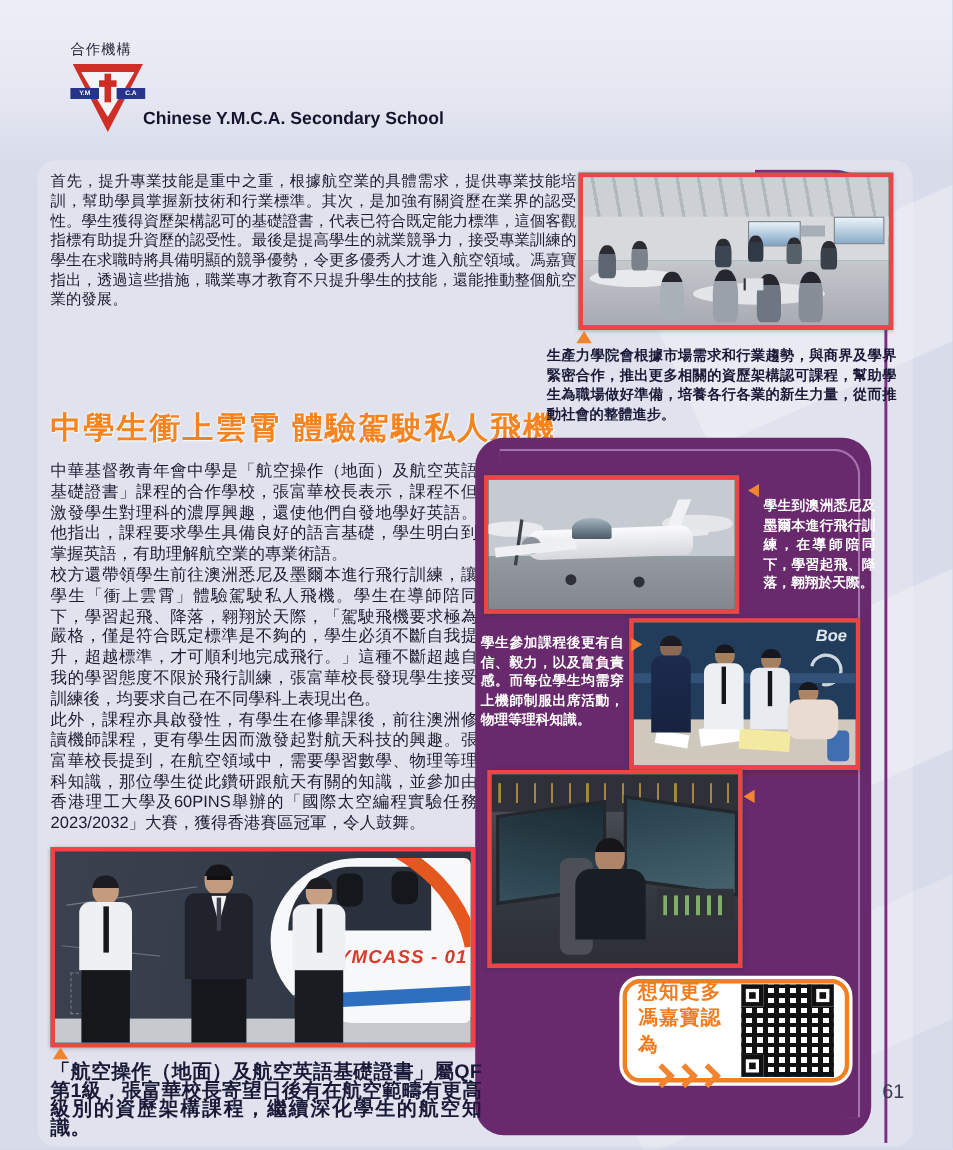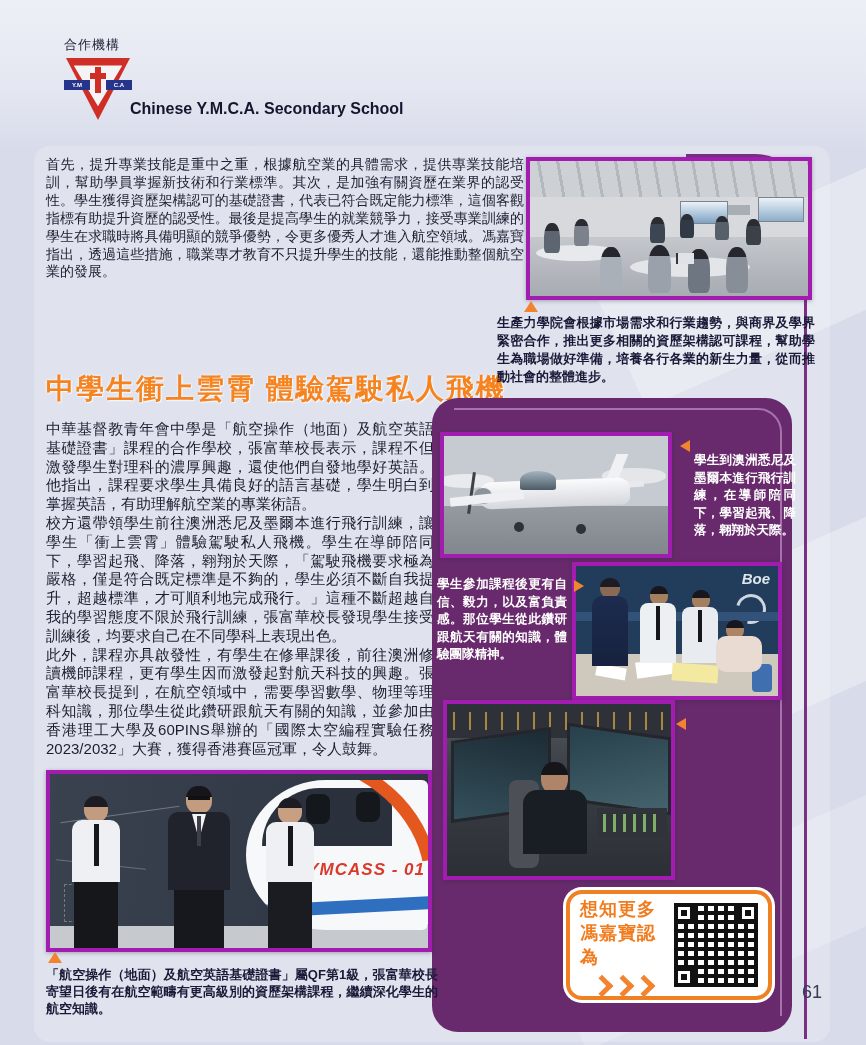--- a/index.html
+++ b/index.html
@@ -33,38 +33,38 @@
   
   .paras-top{left:46px;top:156px;width:478px;font-size:14px;line-height:17.9px;color:#1d1d31;
              text-align:justify;z-index:2;}
   .paras-top p{margin:0;}
   .headline{left:46px;top:370px;font-size:28px;font-weight:800;color:#f5831f;letter-spacing:2px;
             text-shadow:0 0 3px rgba(255,255,255,0.95),1px 1px 0 rgba(255,255,255,0.7);z-index:2;}
   .paras-feature{left:46px;top:420px;width:388px;font-size:15px;line-height:18.8px;color:#1d1d31;
                  text-align:justify;z-index:2;}
   .paras-feature p{margin:0;}
   
-  .photo{border:4px solid #a21caf;box-shadow:0 1px 4px rgba(40,40,60,0.35);overflow:hidden;z-index:3;background:#0f766e;}
+  .photo{border:4px solid #ef4444;box-shadow:0 1px 4px rgba(40,40,60,0.35);overflow:hidden;z-index:3;background:#0f766e;}
   .photo .in{position:absolute;}
   
   .cap-dark{font-size:13px;font-weight:700;line-height:18px;color:#1a1a38;text-align:justify;z-index:3;}
   .cap-white{font-size:12.5px;font-weight:700;line-height:17.5px;color:#ffffff;text-align:justify;z-index:4;}
   
   .tri-up{width:0;height:0;border-left:7px solid transparent;border-right:7px solid transparent;
           border-bottom:11px solid #f28430;z-index:4;}
   .tri-left{width:0;height:0;border-top:6px solid transparent;border-bottom:6px solid transparent;
           border-right:10px solid #f28430;z-index:4;}
   .tri-right{width:0;height:0;border-top:6px solid transparent;border-bottom:6px solid transparent;
           border-left:10px solid #f28430;z-index:4;}
   
   .panel{left:432px;top:398px;width:360px;height:634px;background:#682a6c;border-radius:26px;z-index:2;}
   .panel-line{position:absolute;left:22px;right:10px;top:10px;bottom:16px;
           border-top:2px solid #a672ab;border-right:2px solid #a672ab;border-top-right-radius:24px;}
   
-  .qr-box{left:566px;top:890px;width:206px;height:110px;background:#fff;border:4px solid #ef8123;
+  .qr-box{left:566px;top:890px;width:206px;height:94px;background:#fff;border:4px solid #ef8123;
           border-radius:16px;box-shadow:0 0 0 3px #ffffff;z-index:4;display:flex;align-items:center;padding:8px 10px;box-sizing:border-box;}
   .qr-texts{display:flex;flex-direction:column;}
   .qr-texts .t{font-size:18px;font-weight:800;color:#f07c1e;line-height:24px;letter-spacing:1px;}
   .chevrons{margin-top:9px;margin-left:14px;display:flex;}
   .chev{width:11px;height:11px;border-top:5px solid #f28430;border-right:5px solid #f28430;
         transform:rotate(45deg);margin-right:5px;}
   .qr{width:84px;height:84px;margin-left:auto;position:relative;background:
         repeating-linear-gradient(0deg,#111 0 4px,transparent 4px 9px),
         repeating-linear-gradient(90deg,#111 0 4px,#fff 4px 10px);}
   .qr .f{position:absolute;width:20px;height:20px;background:#fff;border:4px solid #111;box-sizing:border-box;}
@@ -164,21 +164,21 @@
     </div>
 
     <div class="in" style="left:212px;top:24px;width:56px;height:150px;z-index:3;">
       <div style="position:absolute;left:16px;top:0;width:24px;height:26px;border-radius:45%;background:linear-gradient(#1c1c22 40%,#c79f82 40%);"></div>
       <div style="position:absolute;left:4px;top:24px;width:48px;height:60px;background:#eef0f3;border-radius:10px 10px 0 0;"></div>
       <div style="position:absolute;left:26px;top:28px;width:5px;height:40px;background:#17181c;"></div>
       <div style="position:absolute;left:6px;top:84px;width:44px;height:66px;background:#1a1c21;"></div>
     </div>
   </div>
   <div class="abs tri-up" style="left:48px;top:952px;"></div>
-  <div class="abs cap-dark" style="left:46px;top:966px;width:392px;font-size:13px;line-height:17px;">「航空操作（地面）及航空英語基礎證書」屬QF第1級，張富華校長寄望日後有在航空範疇有更高級別的資歷架構課程，繼續深化學生的航空知識。</div>
+  <div class="abs cap-dark" style="left:46px;top:966px;width:392px;font-size:18px;line-height:17px;">「航空操作（地面）及航空英語基礎證書」屬QF第1級，張富華校長寄望日後有在航空範疇有更高級別的資歷架構課程，繼續深化學生的航空知識。</div>
 
   <div class="abs panel">
     <div class="panel-line"></div>
   </div>
 
   <div class="abs photo" style="left:440px;top:432px;width:224px;height:118px;">
     <div class="in" style="left:0;top:0;width:224px;height:70px;background:#c6cad1;"></div>
     <div class="in" style="left:-4px;top:38px;width:54px;height:14px;background:#e9eaee;border-radius:45%;"></div>
     <div class="in" style="left:158px;top:32px;width:64px;height:16px;background:#e4e6ea;border-radius:45%;"></div>
     <div class="in" style="left:0;top:70px;width:224px;height:48px;background:linear-gradient(#9599a0,#82868d);"></div>
@@ -188,21 +188,21 @@
     <div class="in" style="left:34px;top:44px;width:152px;height:27px;background:linear-gradient(#fbfbfd,#d5d7dc);border-radius:50px 40px 30px 50px;transform:rotate(-2deg);"></div>
     <div class="in" style="left:30px;top:52px;width:18px;height:16px;background:#8e939b;border-radius:50%;"></div>
     <div class="in" style="left:76px;top:35px;width:36px;height:19px;background:linear-gradient(#a3b4c0,#4c5b66);border-radius:50% 50% 10% 10%;"></div>
     <div class="in" style="left:6px;top:58px;width:74px;height:9px;background:#eff0f3;transform:rotate(-6deg);"></div>
     <div class="in" style="left:70px;top:86px;width:10px;height:10px;background:#2e3238;border-radius:50%;"></div>
     <div class="in" style="left:132px;top:88px;width:10px;height:10px;background:#2e3238;border-radius:50%;"></div>
   </div>
   <div class="abs tri-left" style="left:680px;top:440px;"></div>
   <div class="abs cap-white" style="left:694px;top:436px;width:102px;margin-top:16px;">學生到澳洲悉尼及墨爾本進行飛行訓練，在導師陪同下，學習起飛、降落，翱翔於天際。</div>
 
-  <div class="abs cap-white" style="left:437px;top:576px;width:130px;">學生參加課程後更有自信、毅力，以及富負責感。那位學生從此鑽研跟航天有關的知識，體驗團隊精神。</div>
+  <div class="abs cap-white" style="left:437px;top:576px;width:130px;">學生參加課程後更有自信、毅力，以及富負責感。而每位學生均需穿上機師制服出席活動，物理等理科知識。</div>
   <div class="abs tri-right" style="left:574px;top:580px;"></div>
   <div class="abs photo" style="left:572px;top:562px;width:202px;height:130px;">
     <div class="in" style="left:0;top:0;width:202px;height:130px;background:#223d5c;"></div>
     <div class="in" style="right:8px;top:4px;font-size:15px;font-weight:800;font-style:italic;color:#dfe6ee;">Boe</div>
     <div class="in" style="right:12px;top:28px;width:24px;height:24px;border:3px solid #cdd6e0;border-radius:50%;border-left-color:transparent;transform:rotate(-30deg);"></div>
     <div class="in" style="left:0;top:46px;width:202px;height:9px;background:#32527a;"></div>
     <div class="in" style="left:0;top:88px;width:202px;height:42px;background:#cfc9bd;"></div>
     <div class="in" style="left:60px;top:94px;width:40px;height:16px;background:#fff;transform:rotate(-8deg);"></div>
     <div class="in" style="left:96px;top:98px;width:46px;height:18px;background:#f4e9a0;transform:rotate(4deg);"></div>
     <div class="in" style="left:20px;top:100px;width:30px;height:12px;background:#fff;transform:rotate(10deg);"></div>

